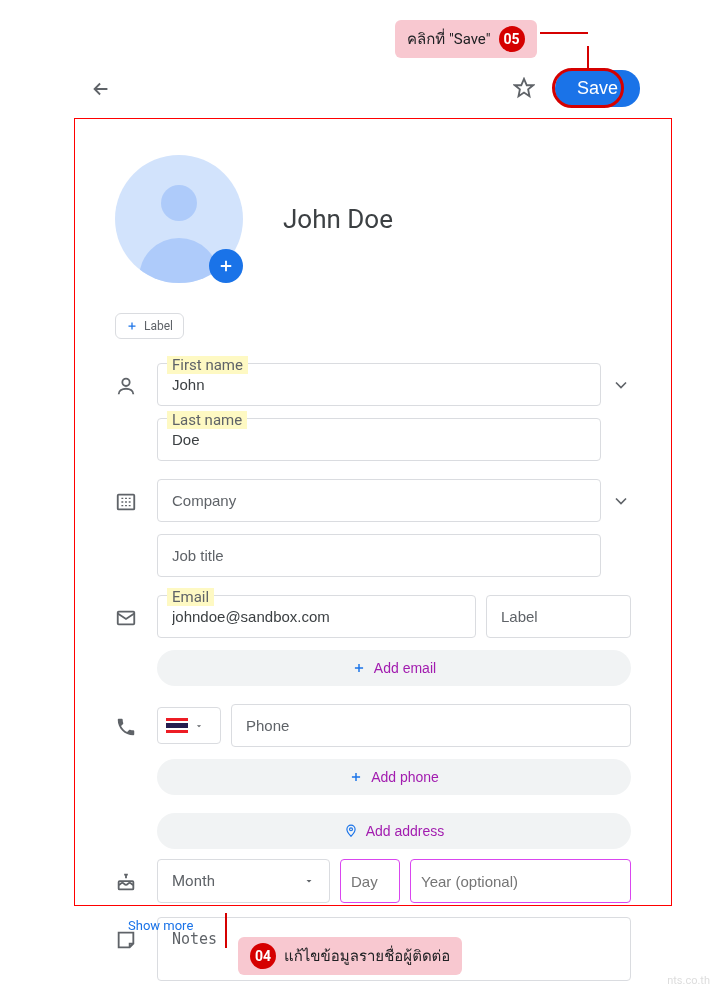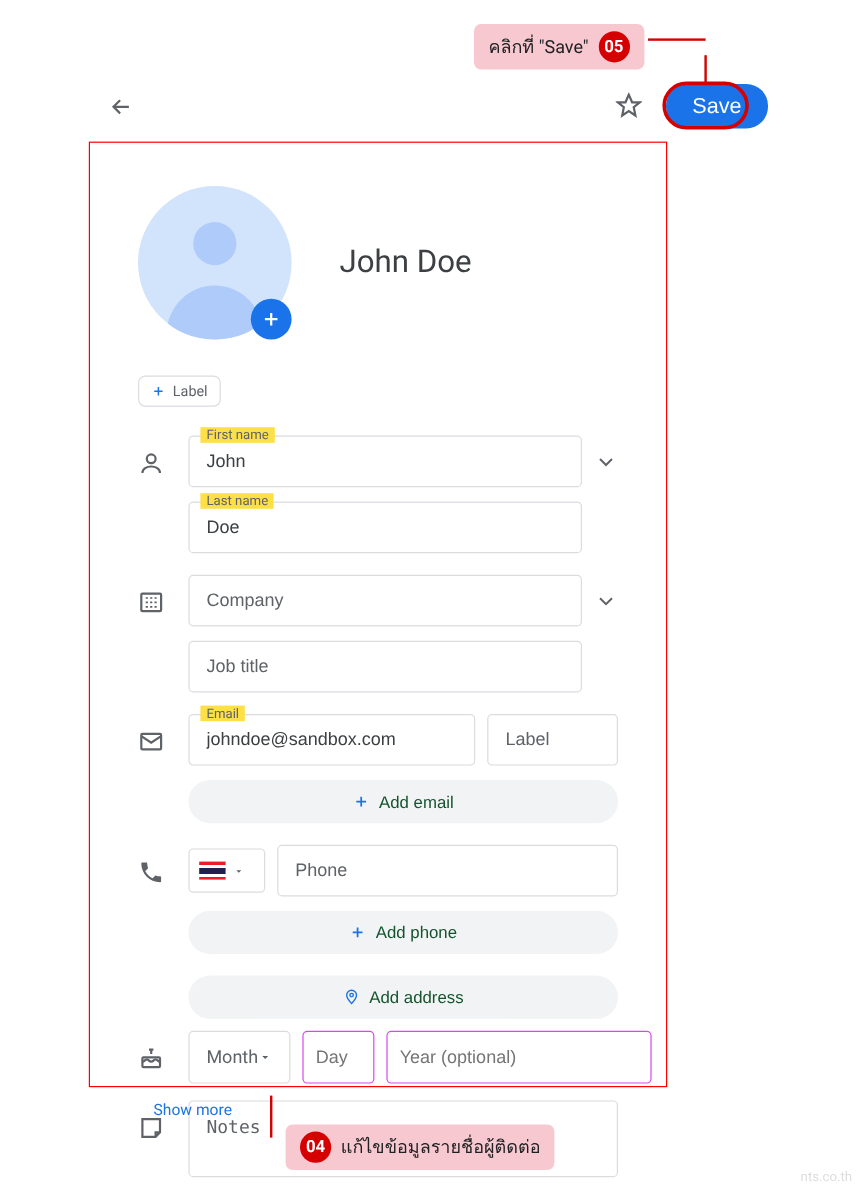--- a/index.html
+++ b/index.html
@@ -11,40 +11,40 @@
 .connector { position: absolute; background: #d50000; }
 .connector-v1 { top: 46px; left: 587px; width: 2px; height: 26px; }
 .connector-h1 { top: 32px; left: 540px; width: 48px; height: 2px; }
 .connector-v2 { bottom: 47px; left: 225px; width: 2px; height: 35px; }
 .save-ring { position: absolute; top: 68px; left: 552px; width: 72px; height: 40px; border: 3px solid #d50000; border-radius: 22px; z-index: 5; }
 .header { position: absolute; top: 70px; left: 90px; right: 80px; display: flex; align-items: center; justify-content: space-between; }
 .back-btn { width: 24px; height: 24px; cursor: pointer; display: flex; align-items: center; }
 .header-right { display: flex; align-items: center; gap: 18px; }
 .star-btn { width: 24px; height: 24px; cursor: pointer; }
 .save-btn { background: #1a73e8; color: #fff; border: none; border-radius: 18px; padding: 8px 22px; font-size: 18px; font-weight: 500; cursor: pointer; }
-.red-box { position: absolute; top: 118px; left: 74px; width: 482px; height: 788px; border: 1.5px solid #ff0000; padding: 36px 40px 20px 40px; }
+.red-box { position: absolute; top: 118px; left: 74px; width: 598px; height: 788px; border: 1.5px solid #ff0000; padding: 36px 40px 20px 40px; }
 .profile-section { display: flex; align-items: center; gap: 40px; margin-bottom: 30px; }
 .avatar-wrap { position: relative; width: 128px; height: 128px; }
 .avatar-circle { width: 128px; height: 128px; border-radius: 50%; background: #d2e3fc; position: relative; overflow: hidden; }
 .avatar-head { width: 36px; height: 36px; border-radius: 50%; background: #aecbfa; position: absolute; top: 30px; left: 46px; }
 .avatar-body { width: 80px; height: 50px; border-radius: 40px 40px 0 0; background: #aecbfa; position: absolute; bottom: -5px; left: 24px; }
 .add-photo { position: absolute; bottom: 0; right: 0; width: 34px; height: 34px; border-radius: 50%; background: #1a73e8; color: #fff; display: flex; align-items: center; justify-content: center; font-size: 22px; cursor: pointer; }
 .contact-name { font-size: 26px; color: #3c4043; font-weight: 400; }
 .label-chip { display: inline-flex; align-items: center; gap: 6px; border: 1px solid #dadce0; border-radius: 6px; padding: 5px 10px; font-size: 12px; color: #5f6368; cursor: pointer; margin-bottom: 24px; }
 .field-row { display: flex; align-items: flex-start; gap: 20px; margin-bottom: 10px; }
 .row-icon { width: 22px; min-width: 22px; height: 22px; color: #5f6368; margin-top: 12px; }
 .fields-col { flex: 1; display: flex; flex-direction: column; gap: 12px; }
 .field-group { display: flex; align-items: center; gap: 10px; }
 .outlined-field { position: relative; flex: 1; }
 .outlined-field input, .outlined-field textarea, .outlined-field .select-display { width: 100%; border: 1px solid #dadce0; border-radius: 4px; padding: 12px 14px; font-size: 15px; color: #3c4043; outline: none; background: #fff; }
 .outlined-field textarea { resize: none; height: 64px; }
-.outlined-field .float-label { position: absolute; top: -7px; left: 10px; background: #fde047; padding: 0 5px; font-size: 11px; color: #5f6368; }
+.outlined-field .float-label { position: absolute; top: -7px; left: 10px; background: #fef9c3; padding: 0 5px; font-size: 15px; color: #5f6368; }
 .outlined-field input::placeholder, .outlined-field textarea::placeholder { color: #5f6368; }
 .expand-arrow { width: 20px; height: 20px; color: #5f6368; cursor: pointer; }
-.add-btn { background: #f1f3f4; border: none; border-radius: 18px; padding: 10px; width: 100%; font-size: 14px; color: #14532d; cursor: pointer; display: flex; align-items: center; justify-content: center; gap: 8px; }
+.add-btn { background: #f1f3f4; border: none; border-radius: 18px; padding: 10px; width: 100%; font-size: 14px; color: #a21caf; cursor: pointer; display: flex; align-items: center; justify-content: center; gap: 8px; }
 .flag-select { border: 1px solid #dadce0; border-radius: 4px; padding: 10px 8px; display: flex; align-items: center; gap: 6px; cursor: pointer; width: 64px; }
 .thai-flag { width: 22px; height: 15px; background: linear-gradient(to bottom, #ed1c24 0%, #ed1c24 17%, #fff 17%, #fff 33%, #241d4f 33%, #241d4f 67%, #fff 67%, #fff 83%, #ed1c24 83%, #ed1c24 100%); }
 .date-row { display: flex; gap: 10px; }
 .month-sel { flex: 2; border: 1px solid #dadce0; border-radius: 4px; padding: 12px 14px; display: flex; justify-content: space-between; align-items: center; font-size: 15px; color: #5f6368; cursor: pointer; }
 .day-in, .year-in { border: 1px solid #d946ef; border-radius: 4px; padding: 12px 10px; font-size: 15px; color: #5f6368; }
 .day-in { width: 60px; }
 .year-in { flex: 1.4; }
 .show-more { position: absolute; top: 918px; left: 128px; color: #1a73e8; font-size: 13px; cursor: pointer; }
 .watermark { position: absolute; bottom: 8px; right: 10px; font-size: 11px; color: #ddd; }
 svg { display: block; }

